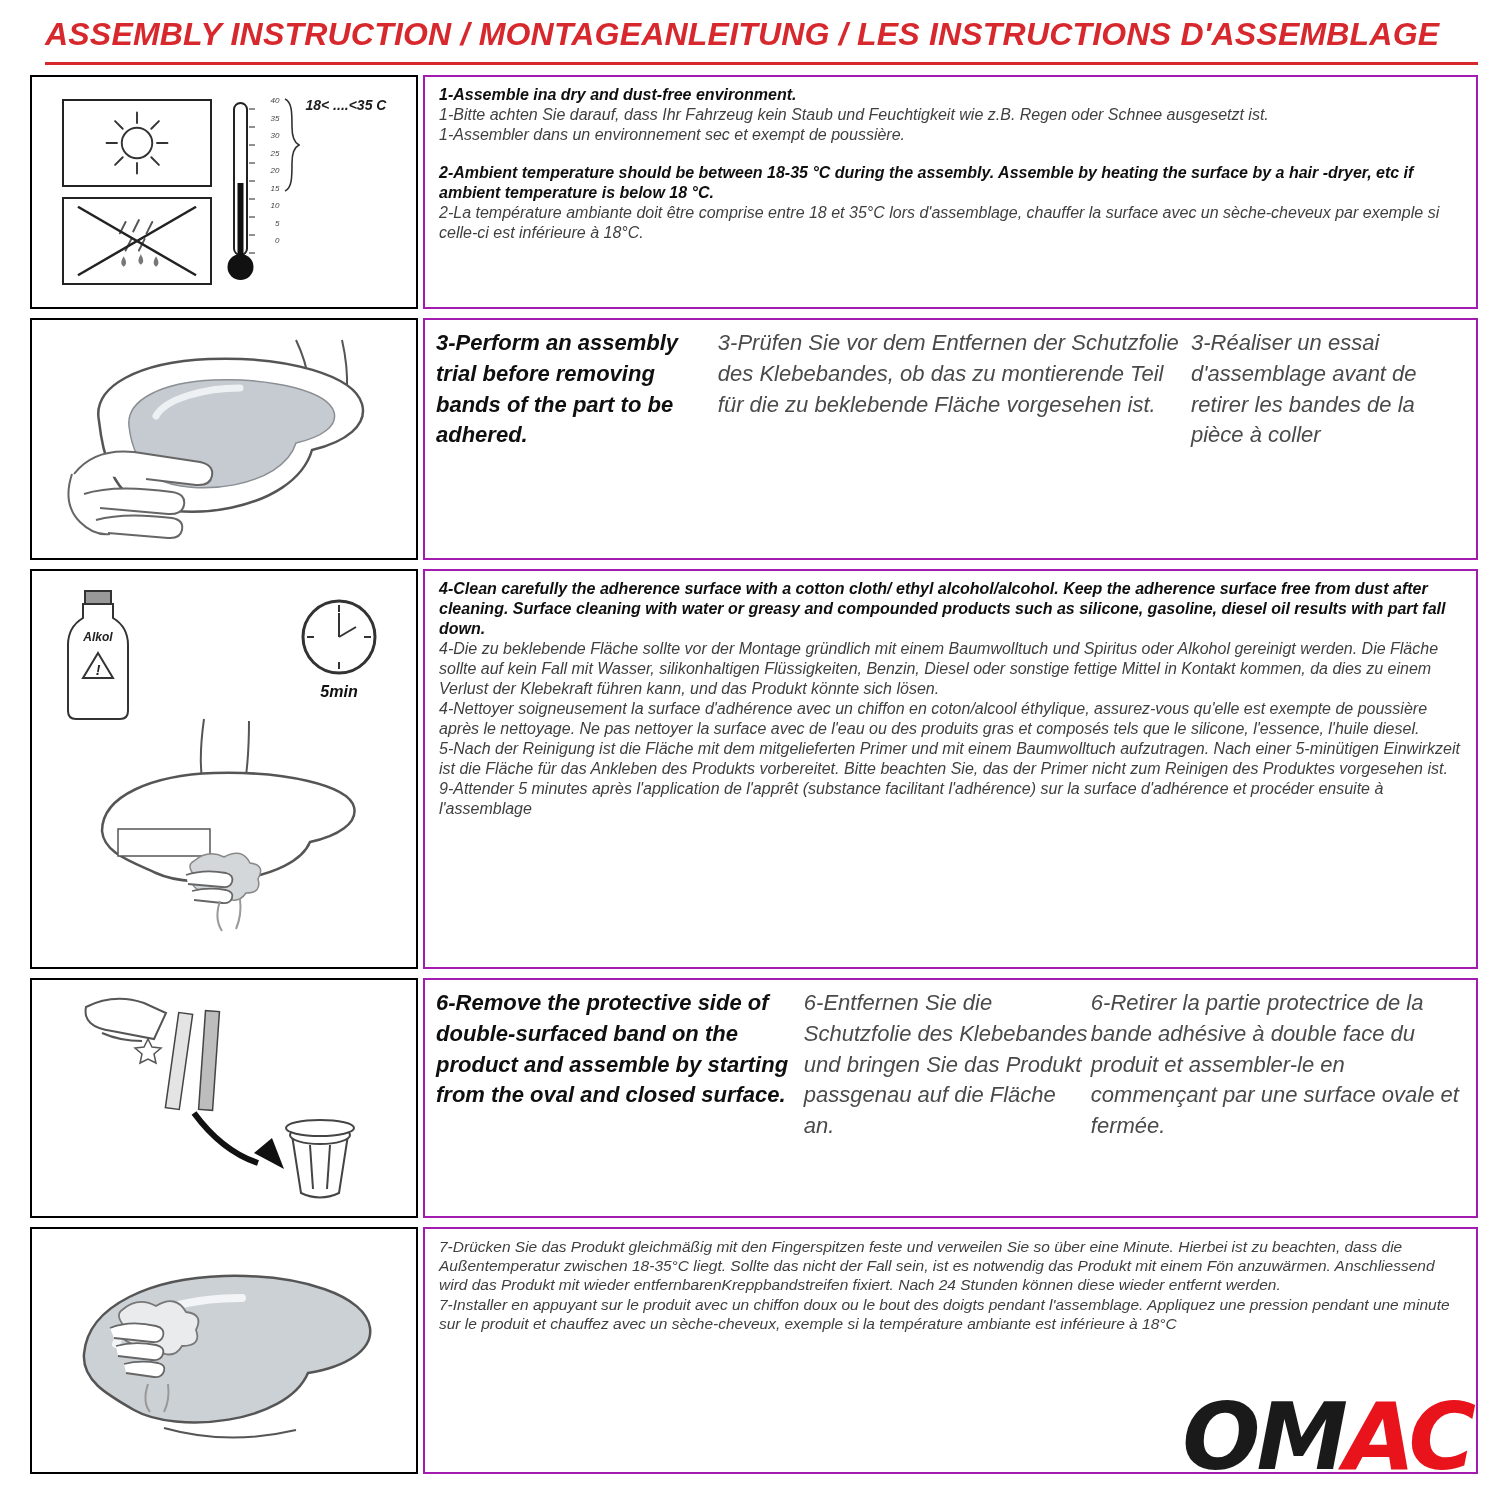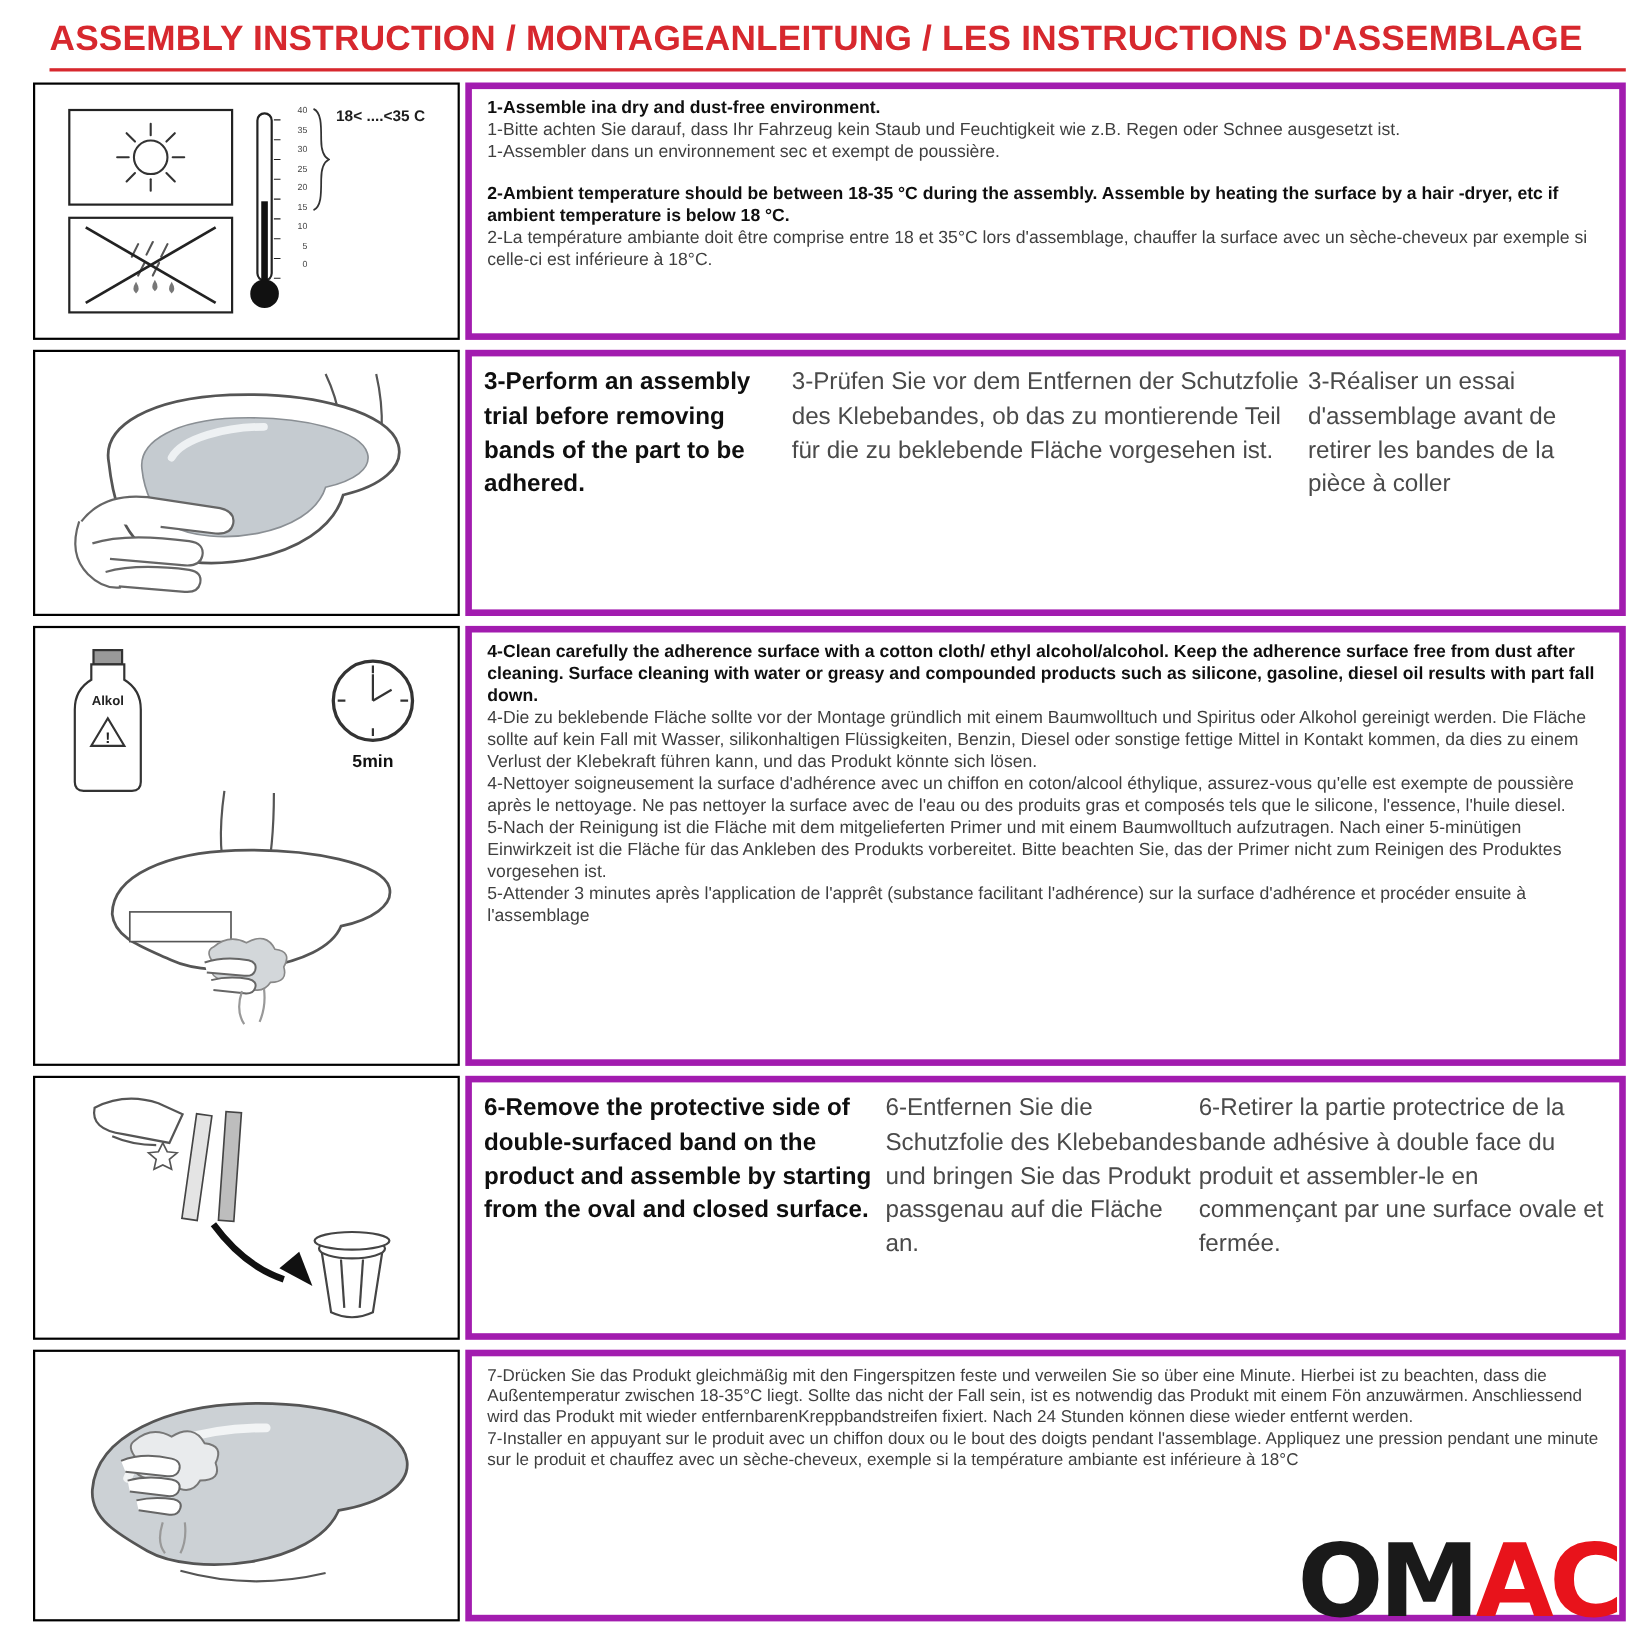--- a/index.html
+++ b/index.html
@@ -1,31 +1,31 @@
 <!DOCTYPE html>
 <html><head>
 <meta charset="utf-8">
 <style>
   * { box-sizing: border-box; }
   html,body { margin:0; padding:0; background:#ffffff; }
   body { width:1500px; height:1500px; font-family:"Liberation Sans", sans-serif; color:#222; }
-  .page { position:relative; width:1500px; height:1500px; overflow:hidden; }
+  .page { position:relative; width:1500px; height:1500px; overflow:hidden;font-style:italic; }
 
   .header { padding:16px 22px 0 45px; }
   .title { font-size:32px; font-weight:800; letter-spacing:.2px; color:#d7282e; }
   .rule { height:3px; background:#d7282e; margin-top:9px; }
 
   .rows { margin:10px 22px 0 30px; display:flex; flex-direction:column; gap:9px; }
   .row { display:flex; gap:5px; }
   .row-1{ height:234px; } .row-2{ height:242px; } .row-3{ height:400px; }
   .row-4{ height:240px; } .row-5{ height:247px; }
 
   .illus-box { flex:0 0 388px; width:388px; border:2px solid #000; display:flex;
                align-items:center; justify-content:center; overflow:hidden; background:#fff; }
-  .text-box  { flex:1; border:6px solid #a21caf; padding:8px 14px; overflow:hidden; background:#fff; }
+  .text-box  { flex:1; border:2px solid #a21caf; padding:8px 14px; overflow:hidden; background:#fff; }
   .row-2 .text-box, .row-4 .text-box { display:flex; flex-direction:row; justify-content:space-between; padding:8px 11px; }
 
   p { margin:0; }
   .small p { font-size:16px; line-height:1.25; color:#3f3f3f; }
   .small p.b { color:#0f0f0f; font-weight:700; }
   .row-5 .small p { font-size:15.5px; line-height:1.24; }
   .big p { font-size:22px; line-height:1.4; color:#4a4a4a; }
   .big p.b { color:#0f0f0f; font-weight:700; }
   .gap { margin-top:18px; }
 
@@ -194,21 +194,21 @@
             <path d="M148,312 q16,-4 34,-1 q8,2 6,8 q-2,6 -10,5 l-28,-3"></path>
           </g>
           <path d="M176,322 q-6,18 2,30 M196,320 q2,16 -4,30" fill="none" stroke="#999" stroke-width="2"></path>
         </svg>
       </div>
       <div class="text-box small">
         <p class="b">4-Clean carefully the adherence surface with a cotton cloth/ ethyl alcohol/alcohol. Keep the adherence surface free from dust after cleaning. Surface cleaning with water or greasy and compounded products such as silicone, gasoline, diesel oil results with part fall down.</p>
         <p>4-Die zu beklebende Fläche sollte vor der Montage gründlich mit einem Baumwolltuch und Spiritus oder Alkohol gereinigt werden. Die Fläche sollte auf kein Fall mit Wasser, silikonhaltigen Flüssigkeiten, Benzin, Diesel oder sonstige fettige Mittel in Kontakt kommen, da dies zu einem Verlust der Klebekraft führen kann, und das Produkt könnte sich lösen.</p>
         <p>4-Nettoyer soigneusement la surface d'adhérence avec un chiffon en coton/alcool éthylique, assurez-vous qu'elle est exempte de poussière après le nettoyage. Ne pas nettoyer la surface avec de l'eau ou des produits gras et composés tels que le silicone, l'essence, l'huile diesel.</p>
         <p>5-Nach der Reinigung ist die Fläche mit dem mitgelieferten Primer und mit einem Baumwolltuch aufzutragen. Nach einer 5-minütigen Einwirkzeit ist die Fläche für das Ankleben des Produkts vorbereitet. Bitte beachten Sie, das der Primer nicht zum Reinigen des Produktes vorgesehen ist.</p>
-        <p>5-Attender 3 minutes après l'application de l'apprêt (substance facilitant l'adhérence) sur la surface d'adhérence et procéder ensuite à l'assemblage</p>
+        <p>9-Attender 5 minutes après l'application de l'apprêt (substance facilitant l'adhérence) sur la surface d'adhérence et procéder ensuite à l'assemblage</p>
       </div>
     </div>
 
     <div class="row row-4">
       <div class="illus-box">
         <svg width="360" height="226" viewBox="0 0 360 226">
           <g stroke="#555" stroke-width="2" fill="#ffffff">
             <path d="M42,22 q28,-14 58,-4 l22,10 -12,26 -42,-8 q-30,-4 -26,-24 z"></path>
             <path d="M58,48 q18,8 40,8" fill="none"></path>
           </g>

